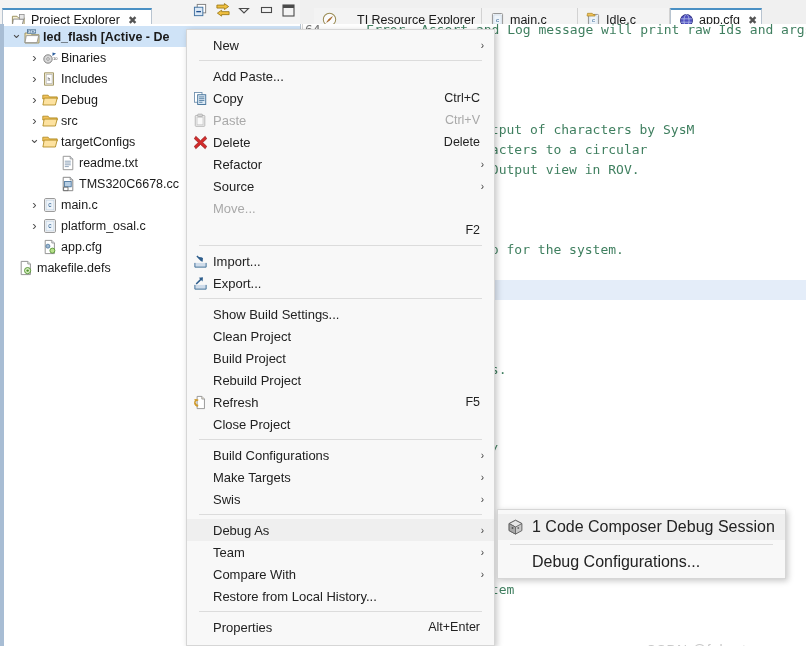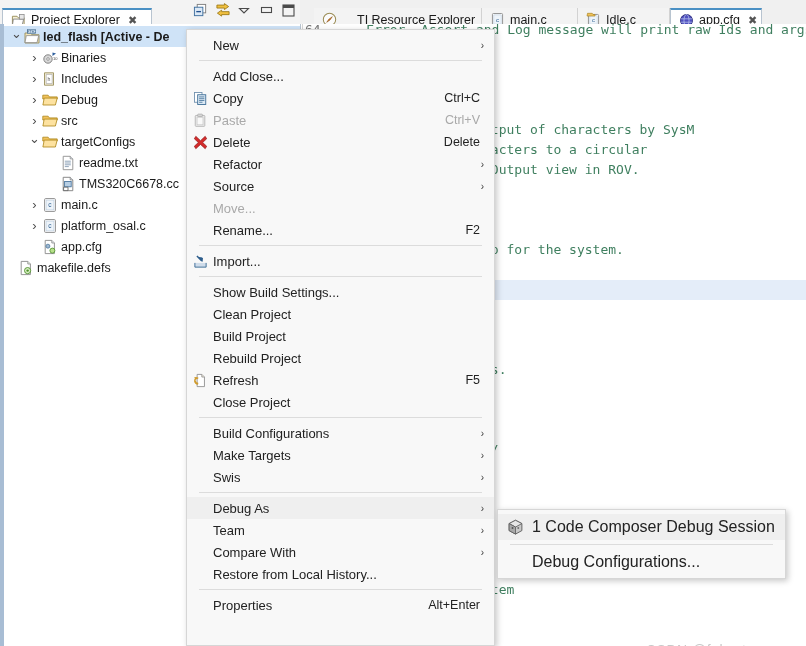--- a/index.html
+++ b/index.html
@@ -354,21 +354,21 @@
   <div class="ctxmenu" style="left:186px;top:29px;width:309px;height:617px;padding:4px 0;">
     <div id="ctxmenu-host">
         <div class="mi">
           <span class="micon"></span>
           <span class="mlabel">New</span>
           <span class="msub">›</span>
         </div>
         <div class="msep"></div>
         <div class="mi">
           <span class="micon"></span>
-          <span class="mlabel">Add Close...</span>
+          <span class="mlabel">Add Paste...</span>
         </div>
         <div class="mi">
           <span class="micon">
             <svg class="ic" width="15" height="15" viewBox="0 0 16 16">
               <rect x="1.6" y="1.6" width="8" height="10.4" fill="#ffffff" stroke="#7090ae" stroke-width=".95"></rect>
               <rect x="5" y="4" width="8.6" height="10.4" fill="#dce9f4" stroke="#3d6d96" stroke-width=".95"></rect>
               <g stroke="#3d6d96" stroke-width=".85">
                 <path d="M6.5 6.3h5.6"></path>
                 <path d="M6.5 8.2h5.6"></path>
                 <path d="M6.5 10.1h5.6"></path>
@@ -408,34 +408,43 @@
           <span class="micon"></span>
           <span class="mlabel">Source</span>
           <span class="msub">›</span>
         </div>
         <div class="mi disabled">
           <span class="micon"></span>
           <span class="mlabel">Move...</span>
         </div>
         <div class="mi">
           <span class="micon"></span>
-          <span class="mlabel">Rename...</span>
           <span class="maccel">F2</span>
         </div>
         <div class="msep"></div>
         <div class="mi">
           <span class="micon">
             <svg class="ic" width="15" height="15" viewBox="0 0 16 16">
               <path d="M2 9.5v4.5h12V9.5" fill="#cfdcea" stroke="#3d6d96" stroke-width="1"></path>
               <path d="M4.2 2.2 L9.4 7.4" stroke="#2d5d8c" stroke-width="1.6"></path>
               <path d="M10.6 8.6 L6.2 8.1 L6.6 3.8 Z" fill="#2d5d8c" transform="rotate(180 8.4 6.2)"></path>
               <path d="M5.4 3.1 L9.9 3.6 L9.5 7.9 Z" fill="#2d5d8c"></path>
             </svg>
           </span>
           <span class="mlabel">Import...</span>
+        </div>
+        <div class="mi">
+          <span class="micon">
+            <svg class="ic" width="15" height="15" viewBox="0 0 16 16">
+              <path d="M2 9.5v4.5h12V9.5" fill="#cfdcea" stroke="#3d6d96" stroke-width="1"></path>
+              <path d="M3.4 8.6 L9.2 2.8" stroke="#2d5d8c" stroke-width="1.6"></path>
+              <path d="M6.2 1.8 L10.6 1.4 L10.2 5.8 Z" fill="#2d5d8c"></path>
+            </svg>
+          </span>
+          <span class="mlabel">Export...</span>
         </div>
         <div class="msep"></div>
         <div class="mi">
           <span class="micon"></span>
           <span class="mlabel">Show Build Settings...</span>
         </div>
         <div class="mi">
           <span class="micon"></span>
           <span class="mlabel">Clean Project</span>
         </div>

